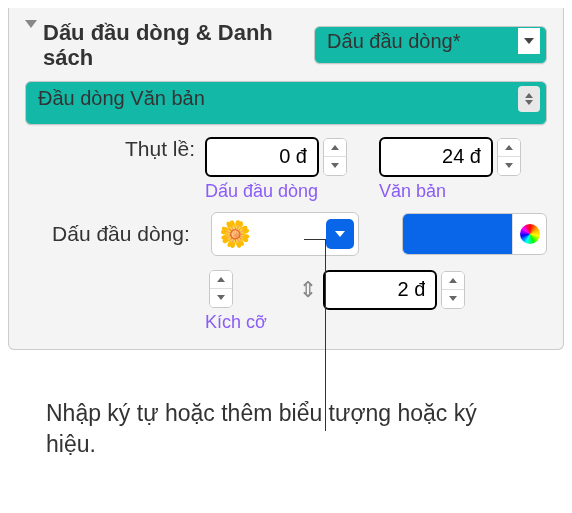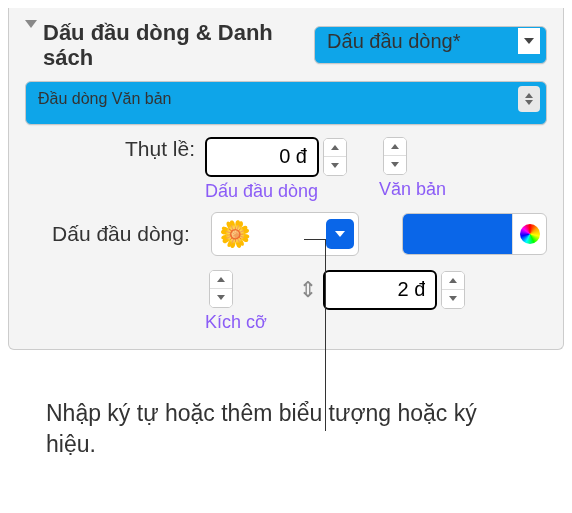--- a/index.html
+++ b/index.html
@@ -20,26 +20,26 @@
   width: 0; height: 0;
   border-left: 6px solid transparent;
   border-right: 6px solid transparent;
   border-top: 8px solid #888;
   margin-right: 6px;
   flex-shrink: 0;
 }
 .header-title { font-size: 22px; font-weight: 600; line-height: 1.15; flex: 1; }
 .popup {
   display: flex; align-items: center; justify-content: space-between;
-  background: #0ea5e9; border: 1px solid #c8c8c8; border-radius: 6px;
+  background: #14b8a6; border: 1px solid #c8c8c8; border-radius: 6px;
   padding: 6px 6px 14px 12px; height: 38px;
   box-shadow: 0 1px 1px rgba(0,0,0,0.05);
 }
 .popup-big { width: 252px; }
-.popup-full { width: 100%; height: 44px; font-size: 16px; }
+.popup-full { width: 100%; height: 44px; font-size: 20px; }
 .popup-arrows {
   width: 22px; height: 26px; background: #e8e8e8; border-radius: 4px;
   display: flex; flex-direction: column; align-items: center; justify-content: center;
   gap: 2px;
 }
 .popup-arrows .up { width:0; height:0; border-left:4px solid transparent; border-right:4px solid transparent; border-bottom:5px solid #666; }
 .popup-arrows .dn { width:0; height:0; border-left:4px solid transparent; border-right:4px solid transparent; border-top:5px solid #666; }
 .popup-single-arrow {
   width: 22px; height: 26px; background: #fff;
   display: flex; align-items: center; justify-content: center;
@@ -150,20 +150,21 @@
             </button>
           <button>
               <div class="dn"></div>
             </button>
         </div>
       </div>
       <div class="sublabel">Dấu đầu dòng</div>
     </div>
     <div class="field-col indent-right">
       <div class="field-row">
+        <input class="num-input" value="24 đ" style="">
         <div class="stepper">
           <button>
               <div class="up"></div>
             </button>
           <button>
               <div class="dn"></div>
             </button>
         </div>
       </div>
       <div class="sublabel">Văn bản</div>

